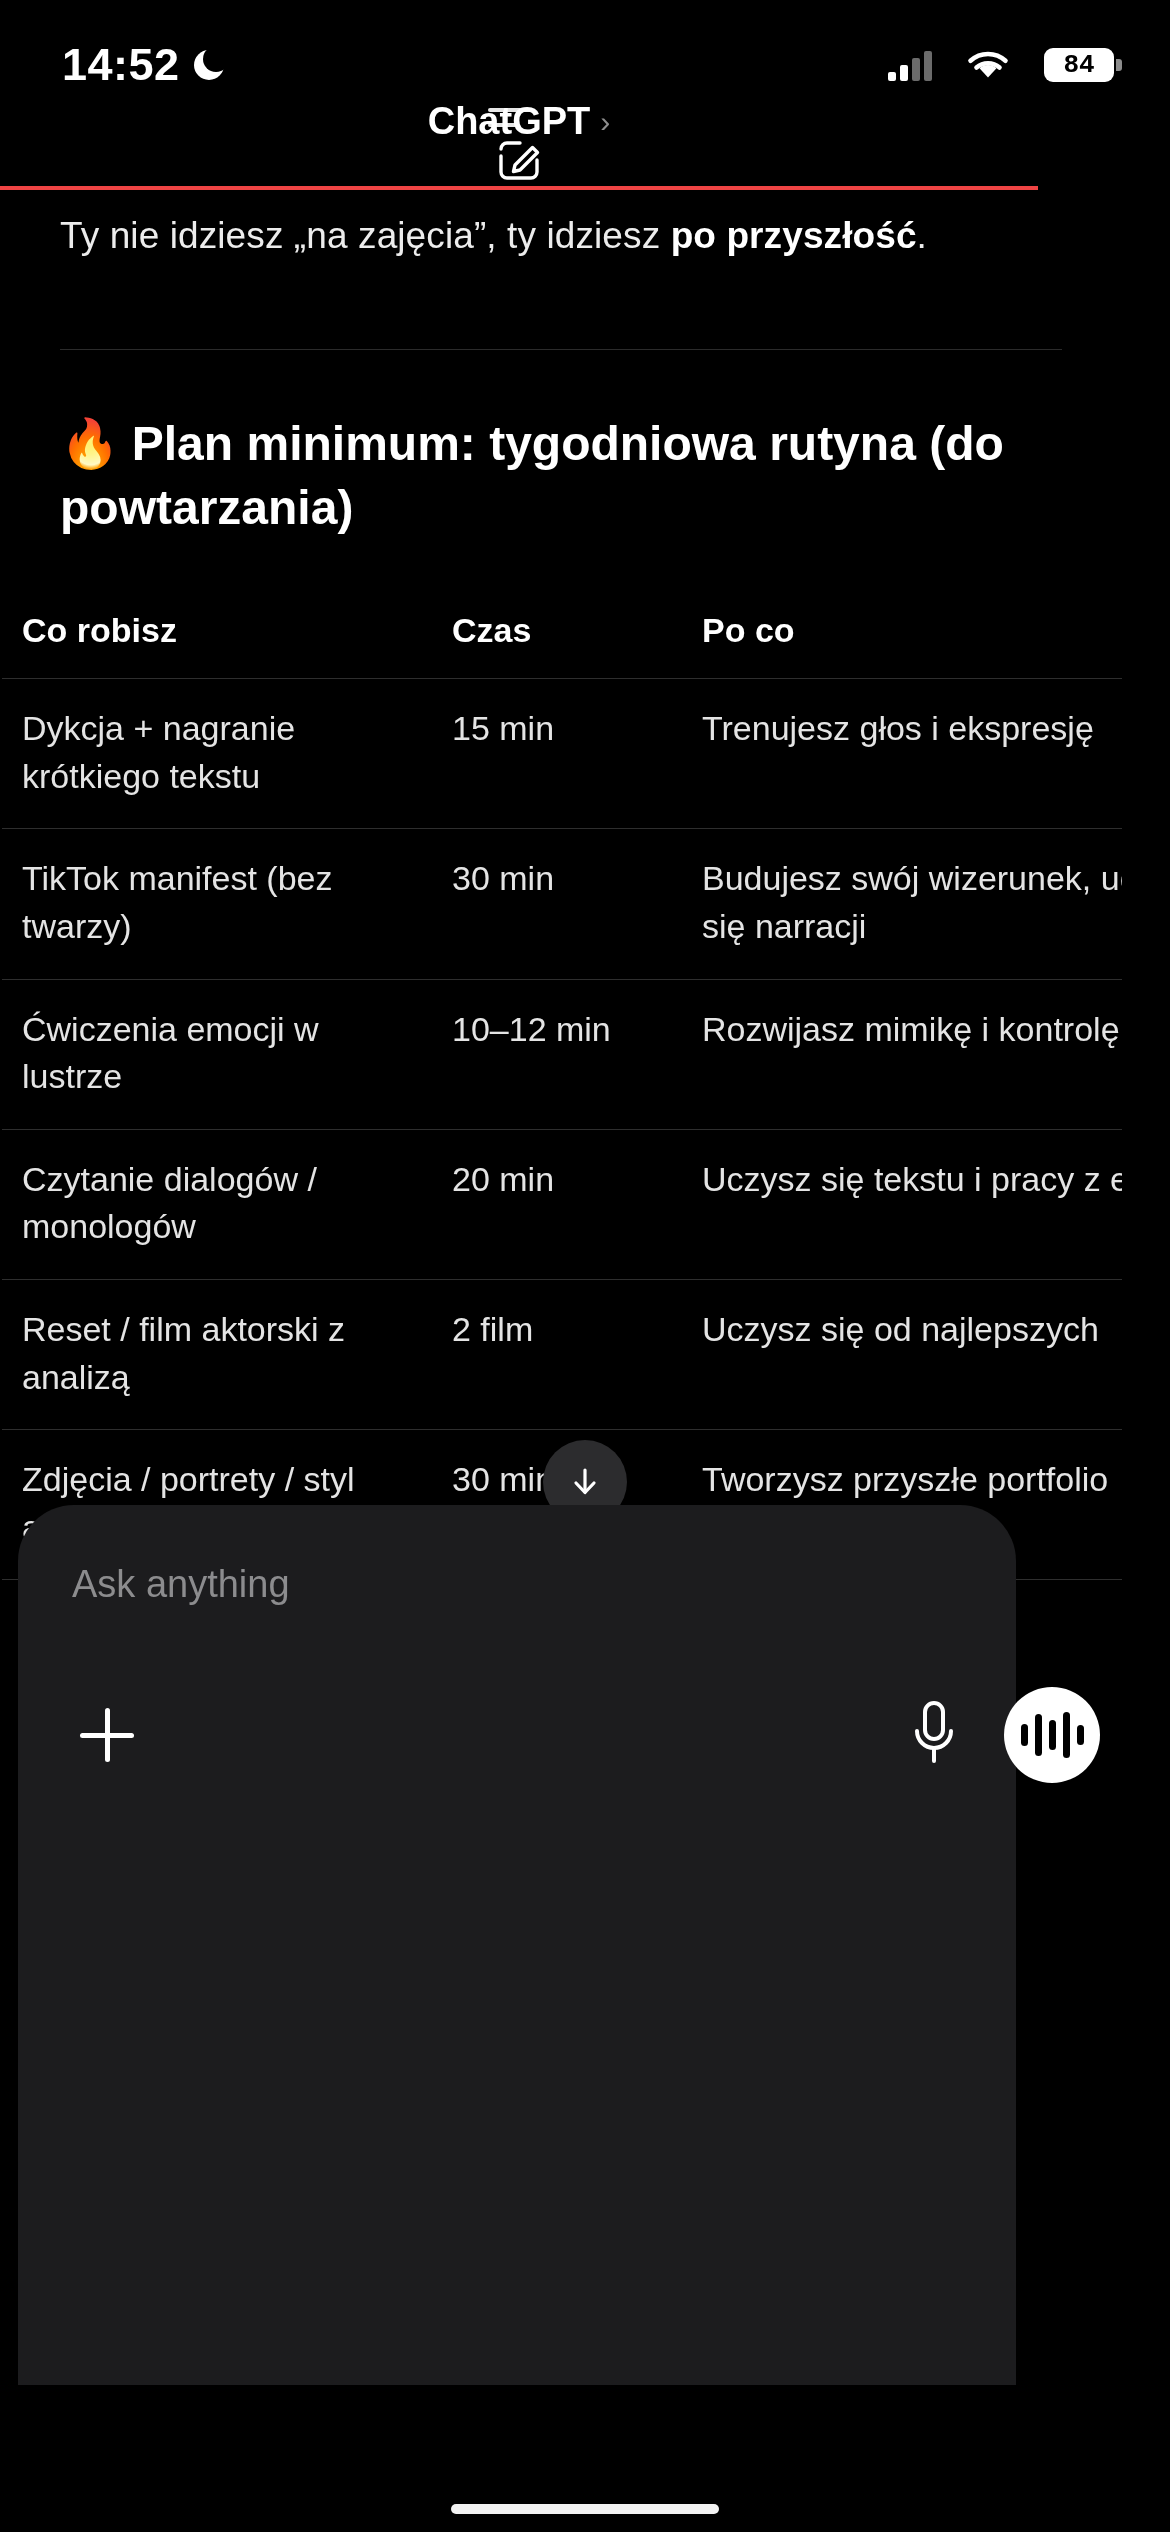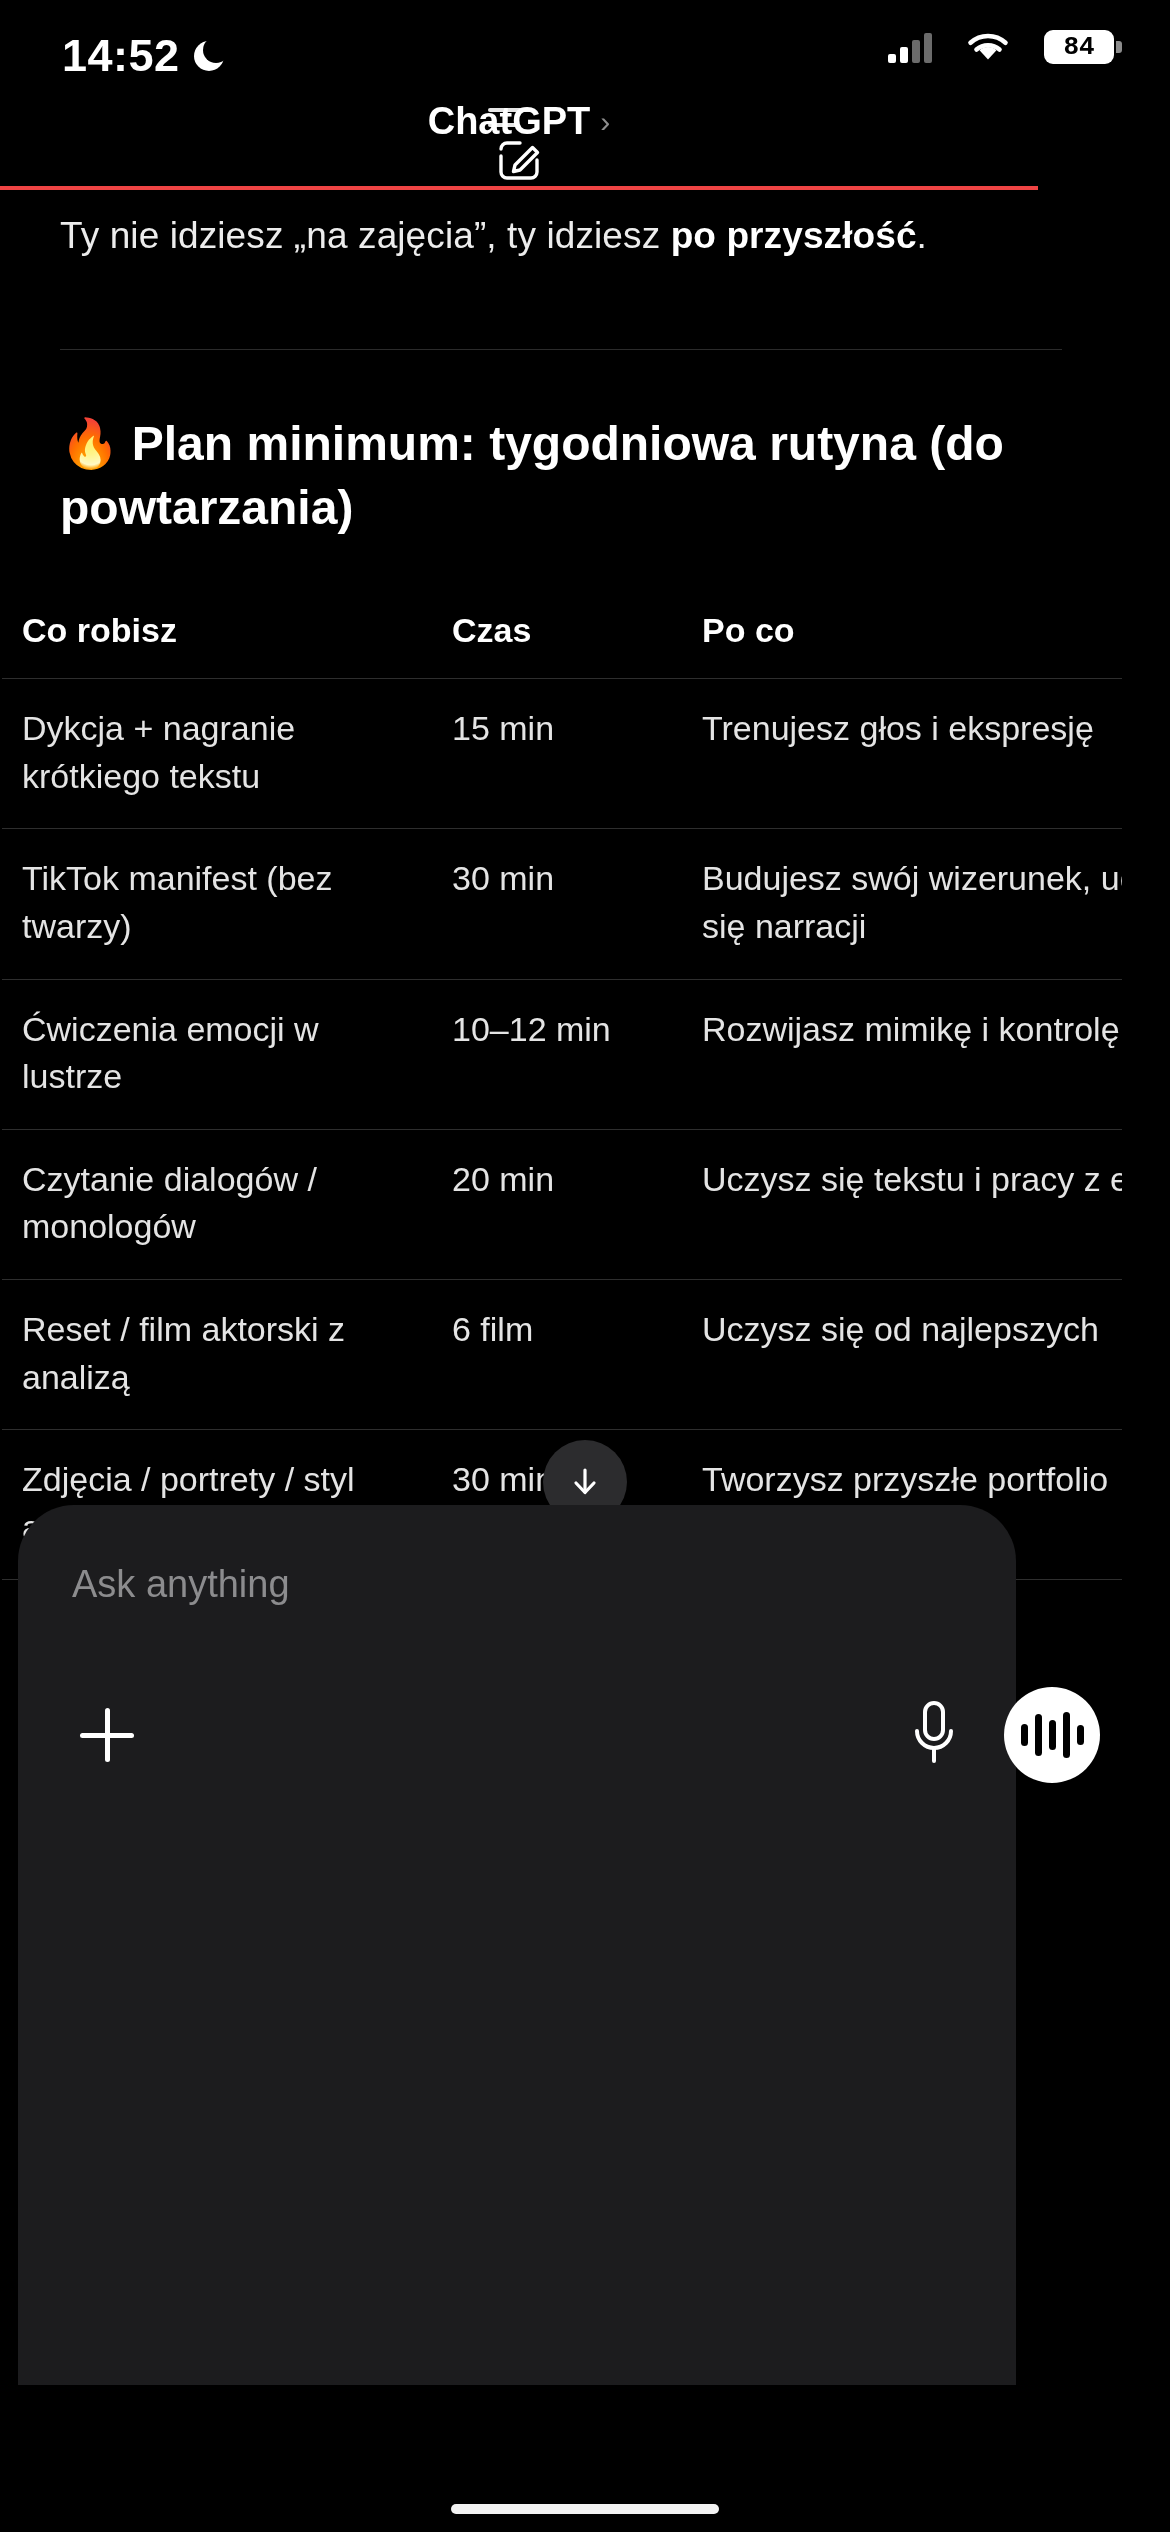--- a/index.html
+++ b/index.html
@@ -11,21 +11,21 @@
     overflow: hidden;
   }
   body { position: relative; color: #fff; }
 
   
   .status-bar {
     position: absolute;
     top: 0; left: 0;
     width: 1170px; height: 100px;
     display: flex;
-    align-items: flex-start;
+    align-items: center;
     justify-content: space-between;
     padding: 30px 56px 0 62px;
   }
   .status-left {
     display: flex;
     align-items: center;
     gap: 14px;
   }
   .status-time {
     font-size: 45px;
@@ -402,21 +402,21 @@
           <td>10–12 min</td>
           <td>Rozwijasz mimikę i kontrolę</td>
         </tr>
         <tr>
           <td>Czytanie dialogów / monologów</td>
           <td>20 min</td>
           <td>Uczysz się tekstu i pracy z emocją</td>
         </tr>
         <tr>
           <td>Reset / film aktorski z analizą</td>
-          <td>6 film</td>
+          <td>2 film</td>
           <td>Uczysz się od najlepszych</td>
         </tr>
         <tr>
           <td>Zdjęcia / portrety / styl aktorski</td>
           <td>30 min</td>
           <td>Tworzysz przyszłe portfolio</td>
         </tr>
         <tr>
           <td>Podsumowanie tygodnia / plan na nowy</td>
           <td>10 min</td>

